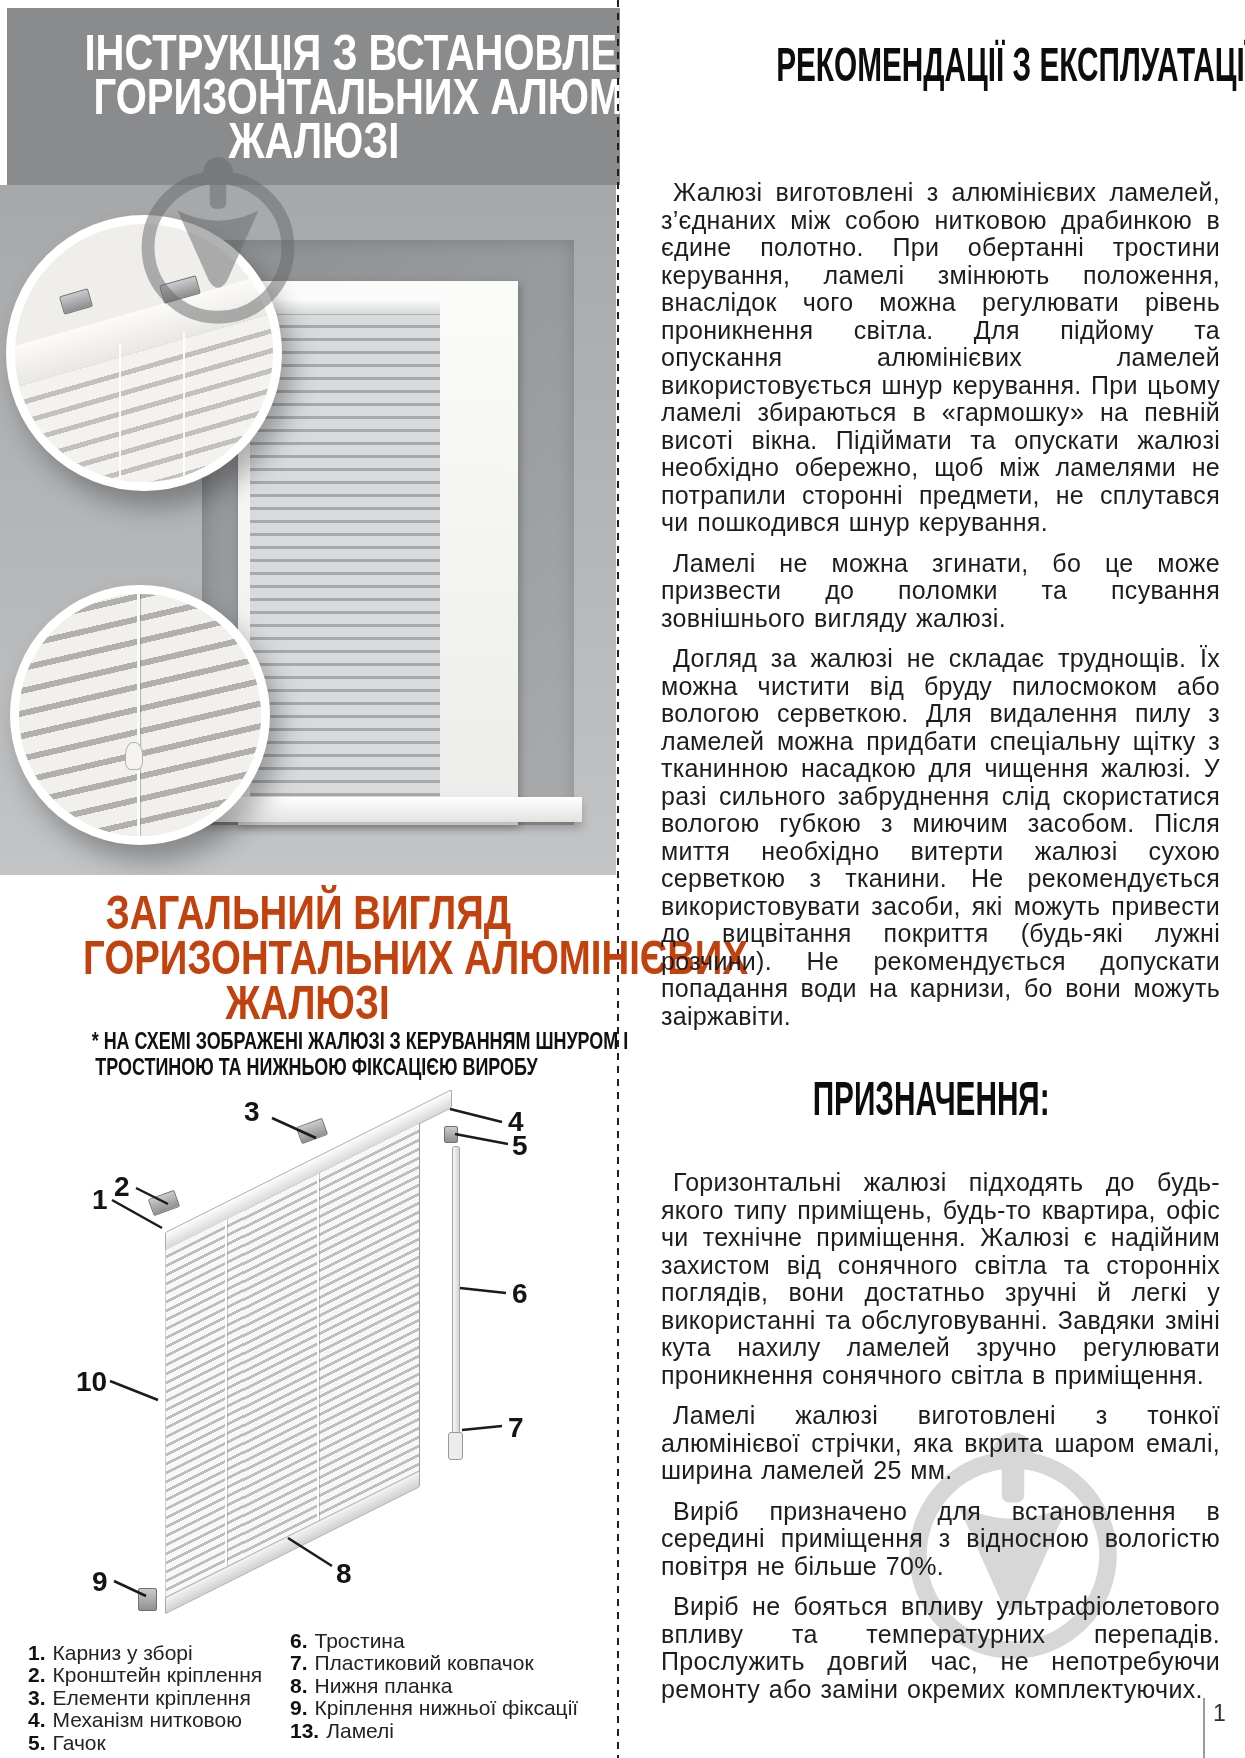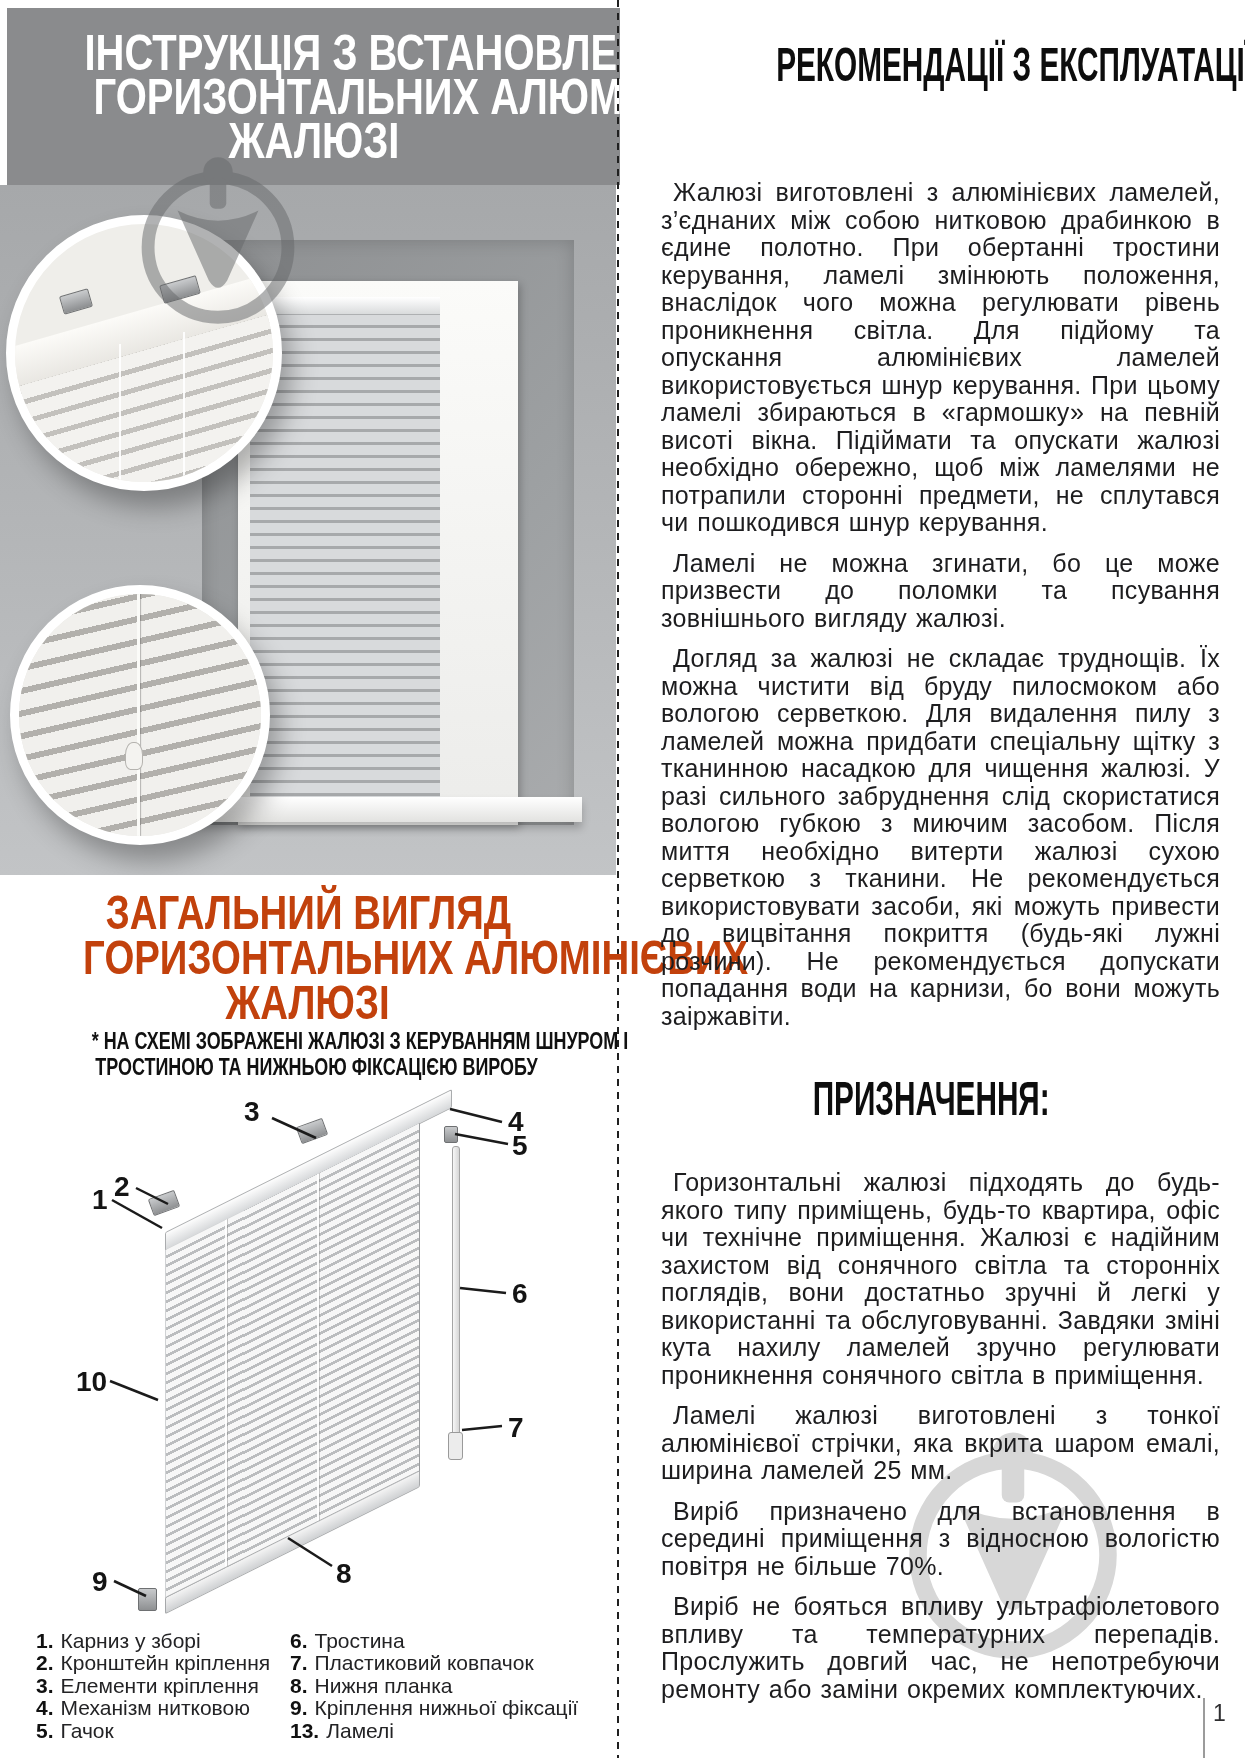--- a/index.html
+++ b/index.html
@@ -73,21 +73,21 @@
   .d-wand{position:absolute;left:452px;top:68px;width:6px;height:288px;border-radius:3px;
           background:linear-gradient(90deg,#f7f7f7,#d6d6d6);border:1px solid #a5a5a5;}
   .d-wand-cap{position:absolute;left:448px;top:354px;width:13px;height:26px;border-radius:3px;
               background:#ececec;border:1px solid #9a9a9a;}
   .d-part{position:absolute;border-radius:2px;background:linear-gradient(#c8cacc,#8e9092);
           border:1px solid #6e7072;}
   .d-num{position:absolute;font-weight:700;font-size:28px;color:#141414;z-index:4;}
   .d-lines{position:absolute;left:0;top:0;}
 
   .legend-col{position:absolute;top:1630px;}
-  .lg-col1{left:36px;} .lg-col2{left:290px;}
+  .lg-col1{left:28px;margin-top:12px;} .lg-col2{left:290px;}
   .lg-row{white-space:nowrap;font-size:21px;line-height:22.4px;color:#232325;}
   .lg-row b{margin-right:7px;color:#111;}
 
   .divider{position:absolute;left:617px;top:0;width:2px;height:1758px;
            background:repeating-linear-gradient(180deg,#202020 0 7px,transparent 7px 13px);}
 
   
   .care-title{position:absolute;left:630px;top:38px;width:602px;z-index:2;}
   .rt-line{text-align:center;font-weight:700;font-size:48px;line-height:53px;color:#0d0d0d;}
   .body-block{position:absolute;width:585px;z-index:2;}

